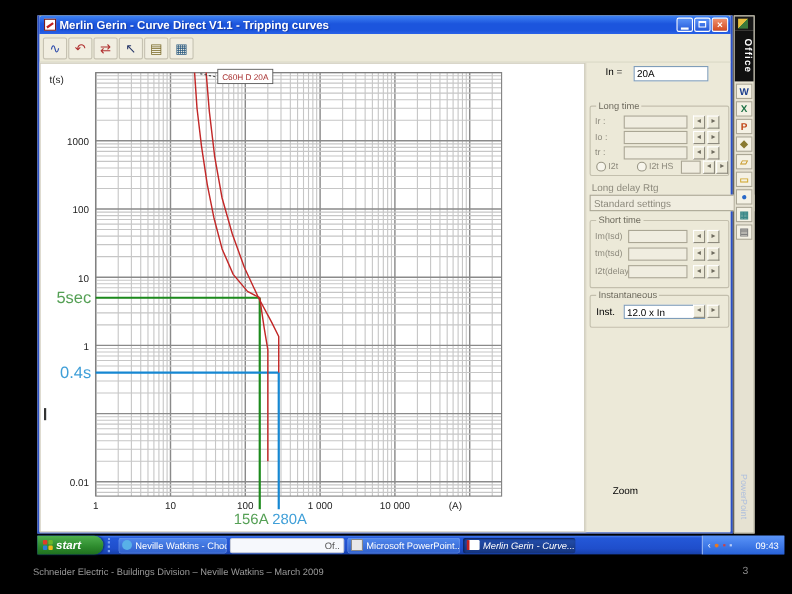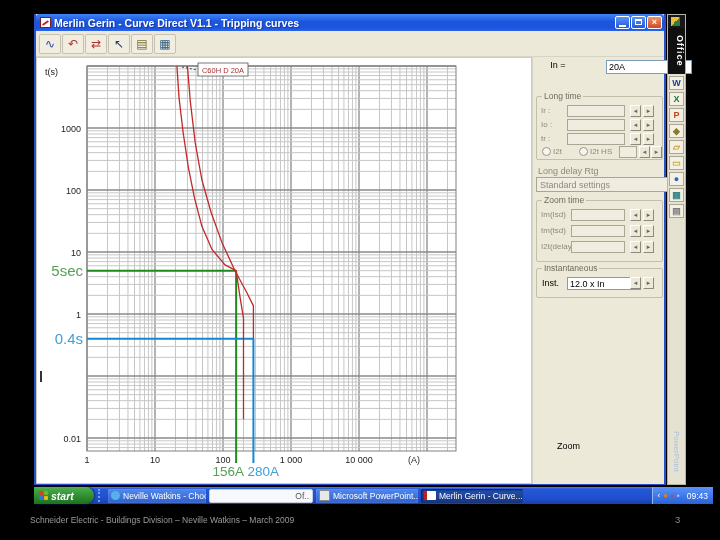--- a/index.html
+++ b/index.html
@@ -67,25 +67,25 @@
   .startbtn{height:17px;width:60px;border-radius:0 9px 9px 0;background:linear-gradient(180deg,#4eb04e 0%,#2d8a2d 60%,#1f701f 100%);
             display:flex;align-items:center;color:#fff;font-weight:bold;font-style:italic;font-size:10.5px;padding-left:5px;box-sizing:border-box;
             box-shadow:1px 0 2px #0a2a6a;}
   .flag{width:9px;height:9px;margin-right:3px;display:grid;grid-template-columns:4px 4px;grid-gap:1px;}
   .flag span{width:4px;height:4px;border-radius:1px;}
   .ql-divider{width:4px;height:13px;margin:0 4px;border-left:2px dotted #7aa0f0;}
   .task{height:14px;margin-right:3px;border-radius:2px;display:flex;align-items:center;padding:0 3px;font-size:8.5px;color:#fff;
         background:linear-gradient(180deg,#5088ee,#3060cc);box-shadow:inset 0 0 1px #bcd0f8;white-space:nowrap;overflow:hidden;box-sizing:border-box;}
   .task .tico{width:9px;height:9px;margin-right:3px;flex:none;border-radius:1px;}
   .task.hl{background:#f6f8fc;color:#555;justify-content:flex-end;box-shadow:none;border:1px solid #c8ccd8;}
-  .task.active{background:linear-gradient(180deg,#2450b0,#16357e);box-shadow:inset 1px 1px 2px #0a1c50;}
+  .task.active{background:linear-gradient(180deg,#2450b0,#16357e);box-shadow:inset 1px 1px 2px #0a1c50;font-style:italic;}
   .tray{margin-left:auto;height:17px;display:flex;align-items:center;background:linear-gradient(180deg,#5a94f8,#2862d8);
         border-left:1px solid #9ab8f4;padding:0 5px;}
   .tray-ico{font-size:8px;margin-right:3px;color:#fff;line-height:8px;}
-  .clock{color:#fff;font-size:8.5px;margin-left:4px;}
+  .clock{color:#fff;font-size:8.5px;margin-left:18px;}
 
   .footer{position:absolute;left:30px;top:515px;font-size:8.5px;color:#9a9a9a;}
   .pagenum{position:absolute;left:675px;top:514px;font-size:9.5px;color:#8a8a8a;}
 </style>
 </head>
 <body>
 
 <div class="slide">
   <div class="shot">
 
@@ -245,21 +245,21 @@
               <path d="M150.4,8.0 L153.3,43.3 L158.2,84.7 L164.9,122.0 L174.2,154.7 L185.1,184.9 L198.0,212.7 L209.9,234.8 L216.4,247.9 L216.4,280.7" fill="none" stroke="#c22828" stroke-width="1.3" stroke-linejoin="round"></path>
               <line x1="145" y1="9" x2="160" y2="12" stroke="#444" stroke-dasharray="2,2"></line>
               <rect x="161" y="5" width="50" height="13" fill="#fff" stroke="#555" stroke-width="0.8"></rect>
               <text x="186" y="14.5" text-anchor="middle" font-size="7.5" fill="#a83030">C60H D 20A</text>
             </svg>
         </div>
 
         <div class="panel">
           <div class="prow" style="top:3px">
             <span class="plbl" style="left:0;width:50px;text-align:center">In =</span>
-            <span class="tb" style="left:73px;width:86px">20A</span>
+            <span class="tb" style="left:43px;width:68px">20A</span>
           </div>
 
           <div class="grp" style="top:39px;height:64px">
             <span class="gtitle">Long time</span>
             <span class="plbl dim" style="left:4px;top:9px;font-size:8px">Ir :</span>
             <span class="tb dis" style="left:30px;top:8px;width:58px;height:12px"></span>
             <span class="sp spl" style="left:93px;top:8px"></span>
             <span class="sp spr" style="left:106px;top:8px"></span>
             <span class="plbl dim" style="left:4px;top:23px;font-size:8px">Io :</span>
             <span class="tb dis" style="left:30px;top:22px;width:58px;height:12px"></span>
@@ -278,21 +278,21 @@
             <span class="sp spr" style="left:114px;top:49px"></span>
           </div>
 
           <span class="plbl dim" style="left:5px;top:109px">Long delay Rtg</span>
           <div class="dd" style="left:3px;top:120px;width:150px">
             <span class="ddtext">Standard settings</span>
             <span class="ddbtn"></span>
           </div>
 
           <div class="grp" style="top:143px;height:62px">
-            <span class="gtitle">Zoom time</span>
+            <span class="gtitle">Short time</span>
             <span class="plbl dim" style="left:4px;top:9px;font-size:8px">Im(Isd)</span>
             <span class="tb dis" style="left:34px;top:8px;width:54px;height:12px"></span>
             <span class="sp spl" style="left:93px;top:8px"></span>
             <span class="sp spr" style="left:106px;top:8px"></span>
             <span class="plbl dim" style="left:4px;top:25px;font-size:8px">tm(tsd)</span>
             <span class="tb dis" style="left:34px;top:24px;width:54px;height:12px"></span>
             <span class="sp spl" style="left:93px;top:24px"></span>
             <span class="sp spr" style="left:106px;top:24px"></span>
             <span class="plbl dim" style="left:4px;top:41px;font-size:8px">I2t(delay)</span>
             <span class="tb dis" style="left:34px;top:40px;width:54px;height:12px"></span>

